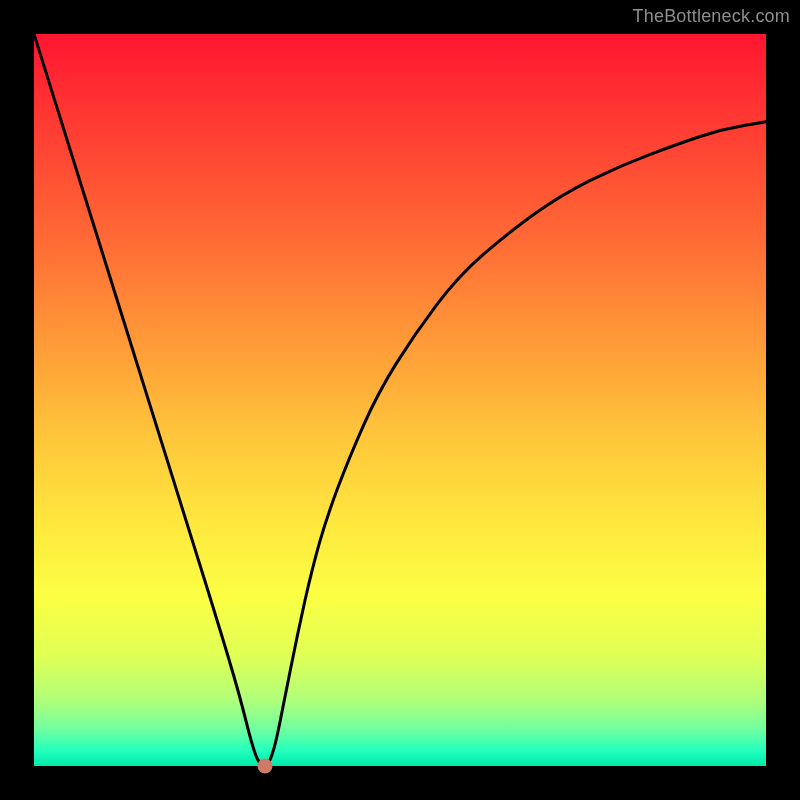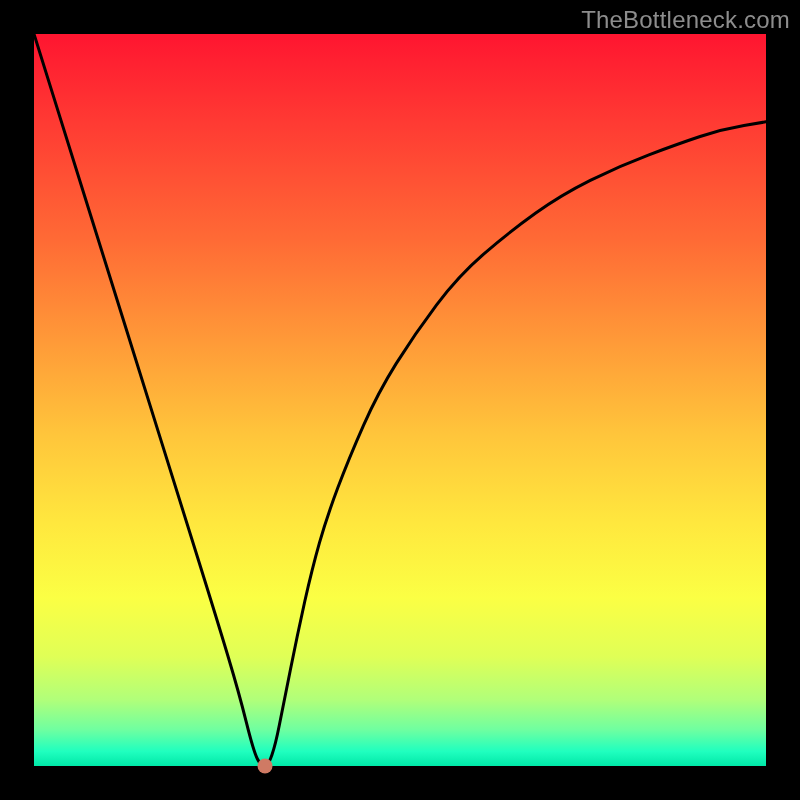--- a/index.html
+++ b/index.html
@@ -39,21 +39,21 @@
       #70ffa0 95%,
       #20ffbf 98%,
       #00e8a8 100%
     );
   }
   .watermark {
     position: absolute;
     top: 6px;
     right: 10px;
     color: #8d8d8d;
-    font-size: 24px;
+    font-size: 18px;
     letter-spacing: 0.2px;
     user-select: none;
   }
   svg.curve {
     position: absolute;
     left: 0;
     top: 0;
     width: 732px;
     height: 732px;
   }

